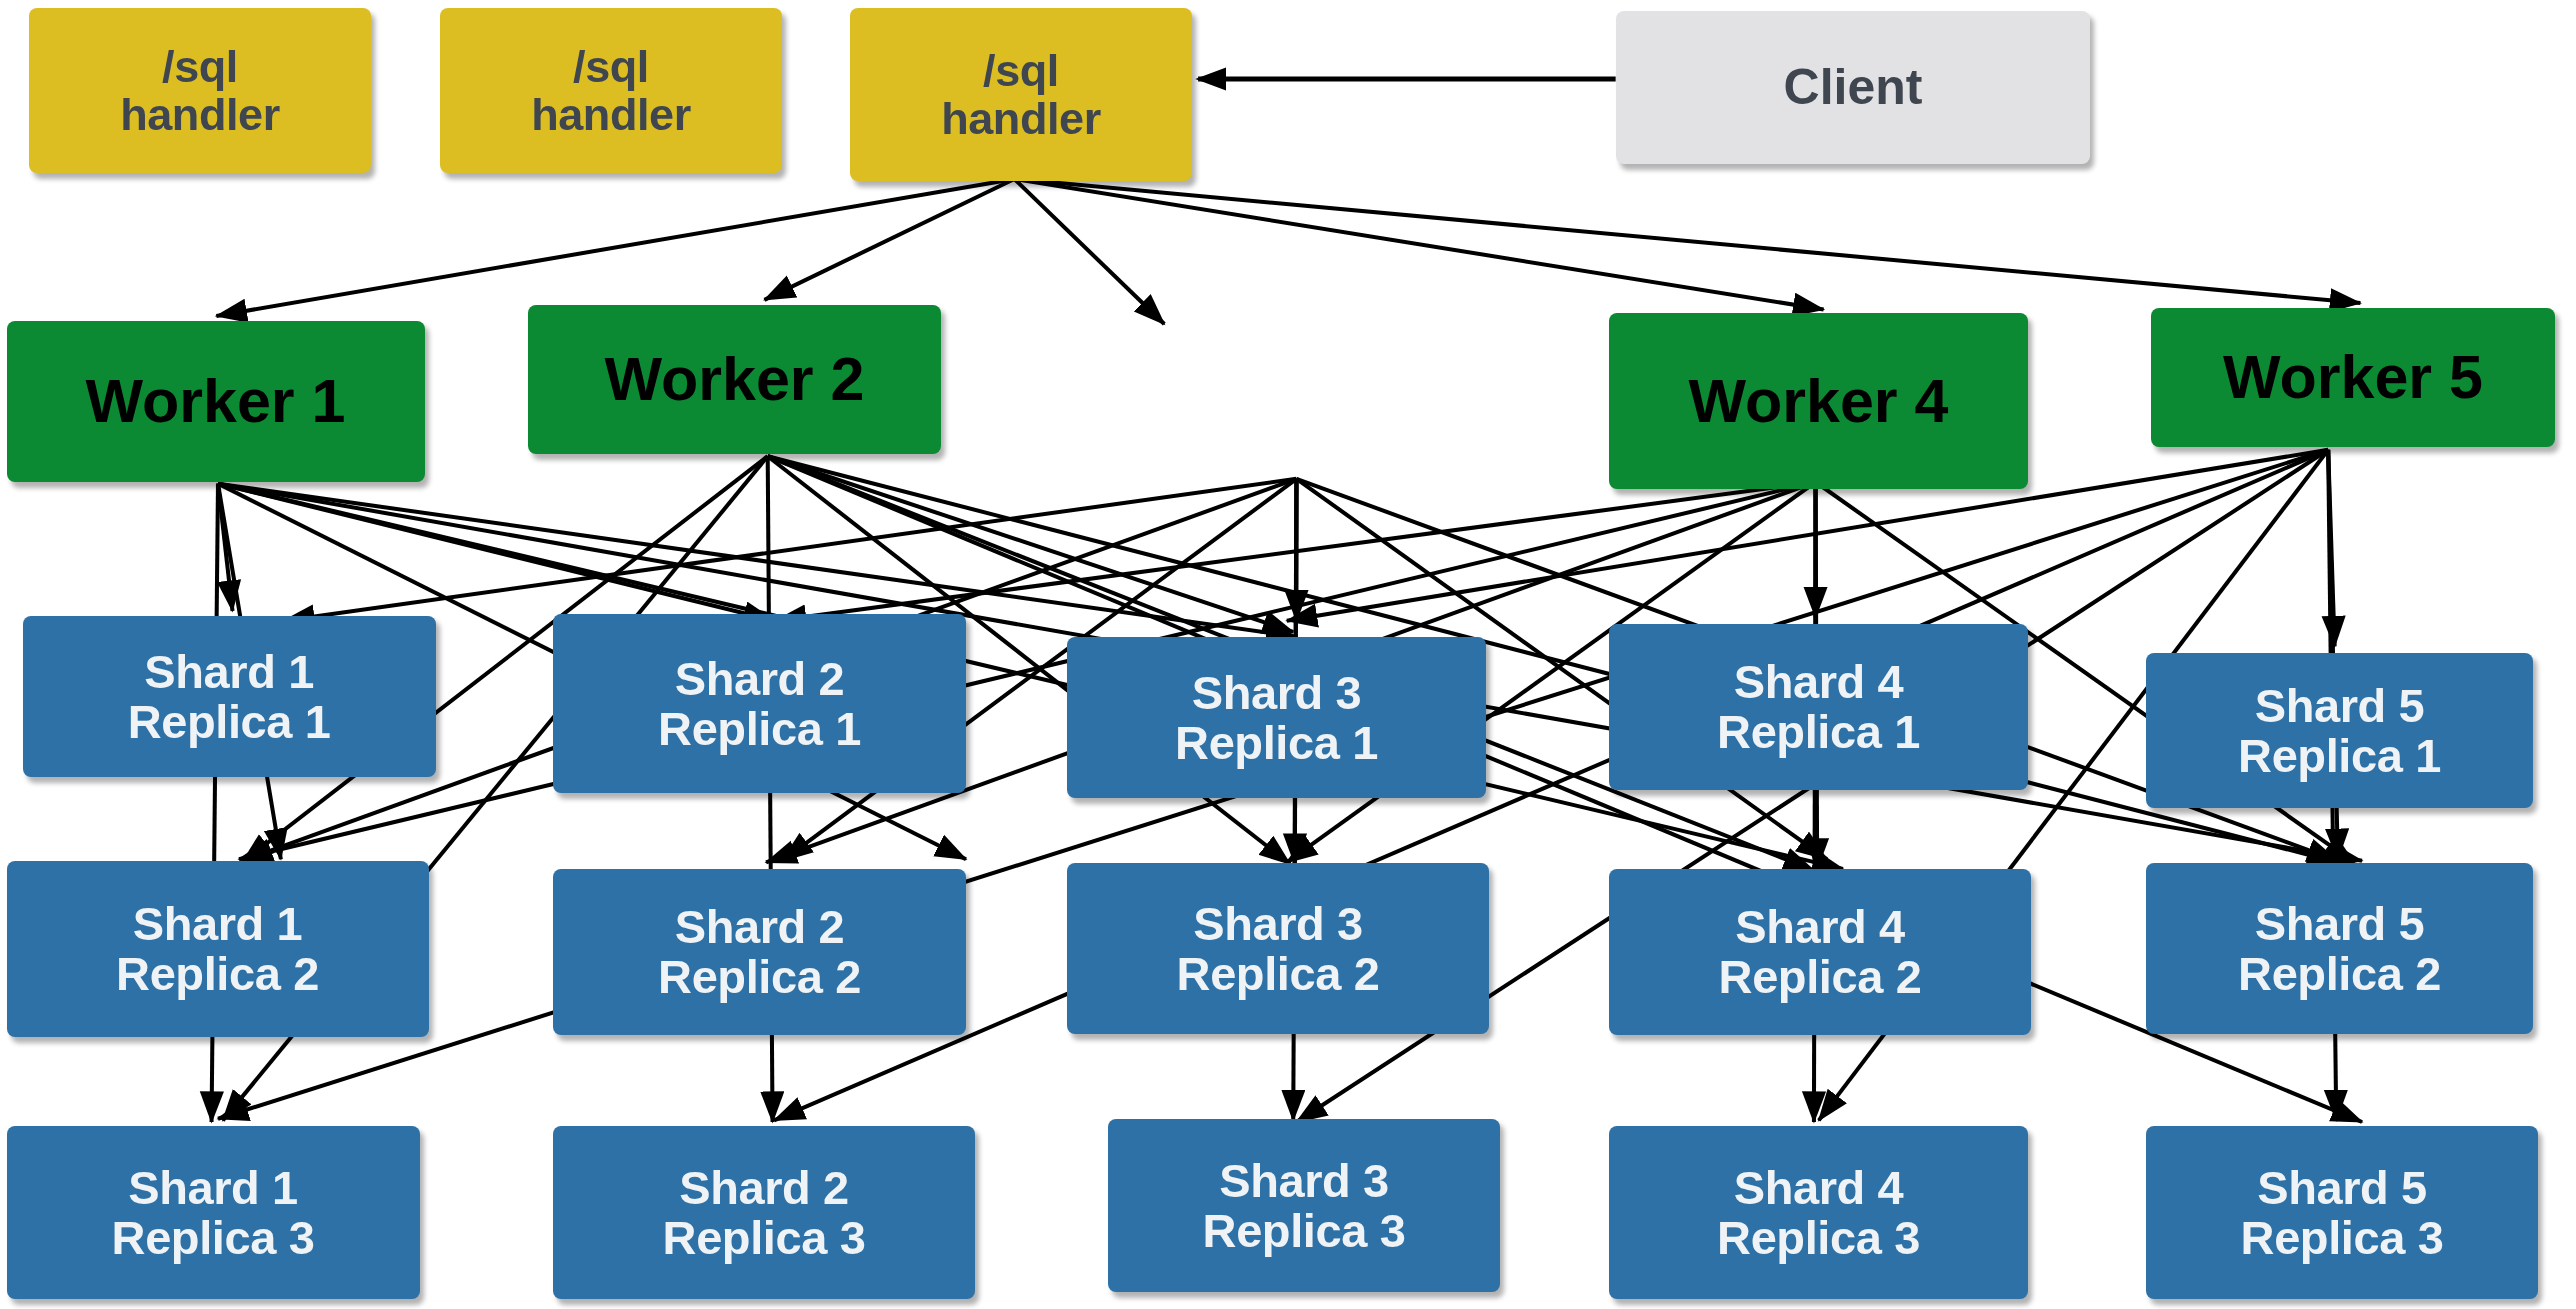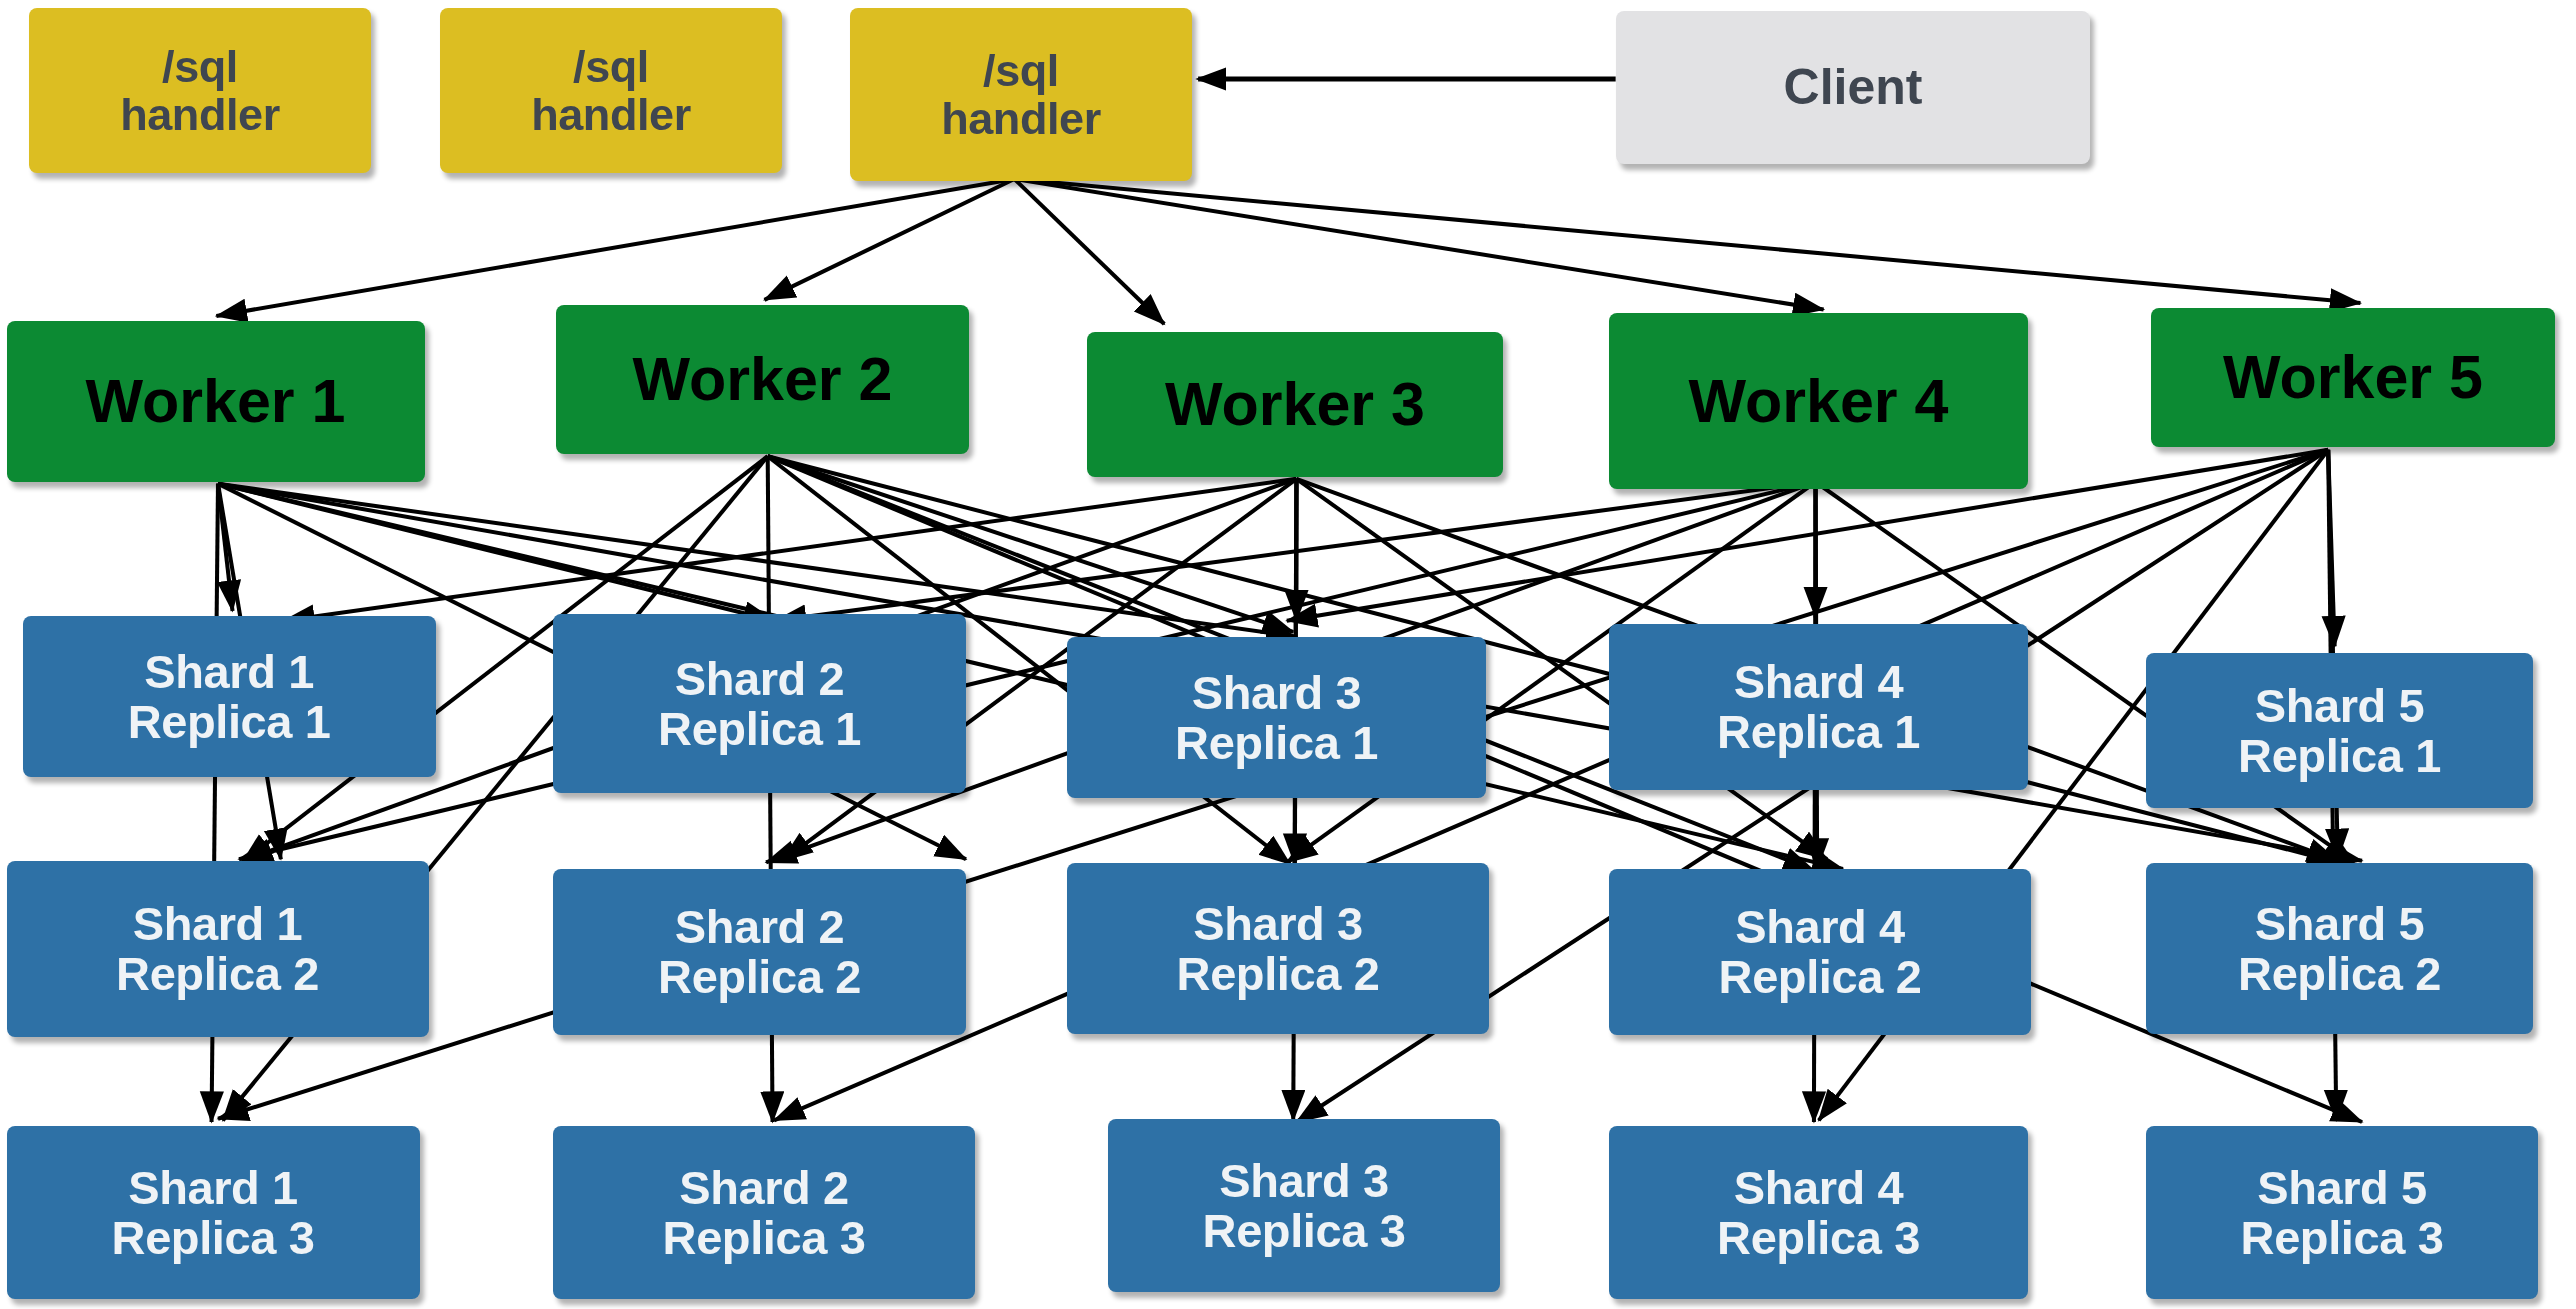--- a/index.html
+++ b/index.html
@@ -142,25 +142,22 @@
 handler</span>
   </div>
 
   <div class="node client" style="left: 1616px; top: 11.3px; width: 474px; height: 153px;">
     <span class="node-label">Client</span>
   </div>
 
   <div class="node worker" style="left: 6.5px; top: 321px; width: 418px; height: 161px;">
     <span class="node-label">Worker 1</span>
   </div>
-  <div class="node worker" style="left: 556px; top: 305px; width: 413px; height: 149px;">
+  <div class="node worker" style="left: 528px; top: 305px; width: 413px; height: 149px;">
     <span class="node-label">Worker 2</span>
-  </div>
-  <div class="node worker" style="left: 1087px; top: 332px; width: 416px; height: 145px;">
-    <span class="node-label">Worker 3</span>
   </div>
   <div class="node worker" style="left: 1609px; top: 313px; width: 419px; height: 176px;">
     <span class="node-label">Worker 4</span>
   </div>
   <div class="node worker" style="left: 2151px; top: 308px; width: 404px; height: 139px;">
     <span class="node-label">Worker 5</span>
   </div>
 
   <div class="node shard" style="left: 22.6px; top: 616px; width: 413px; height: 161px;">
     <span class="node-label">Shard 1

